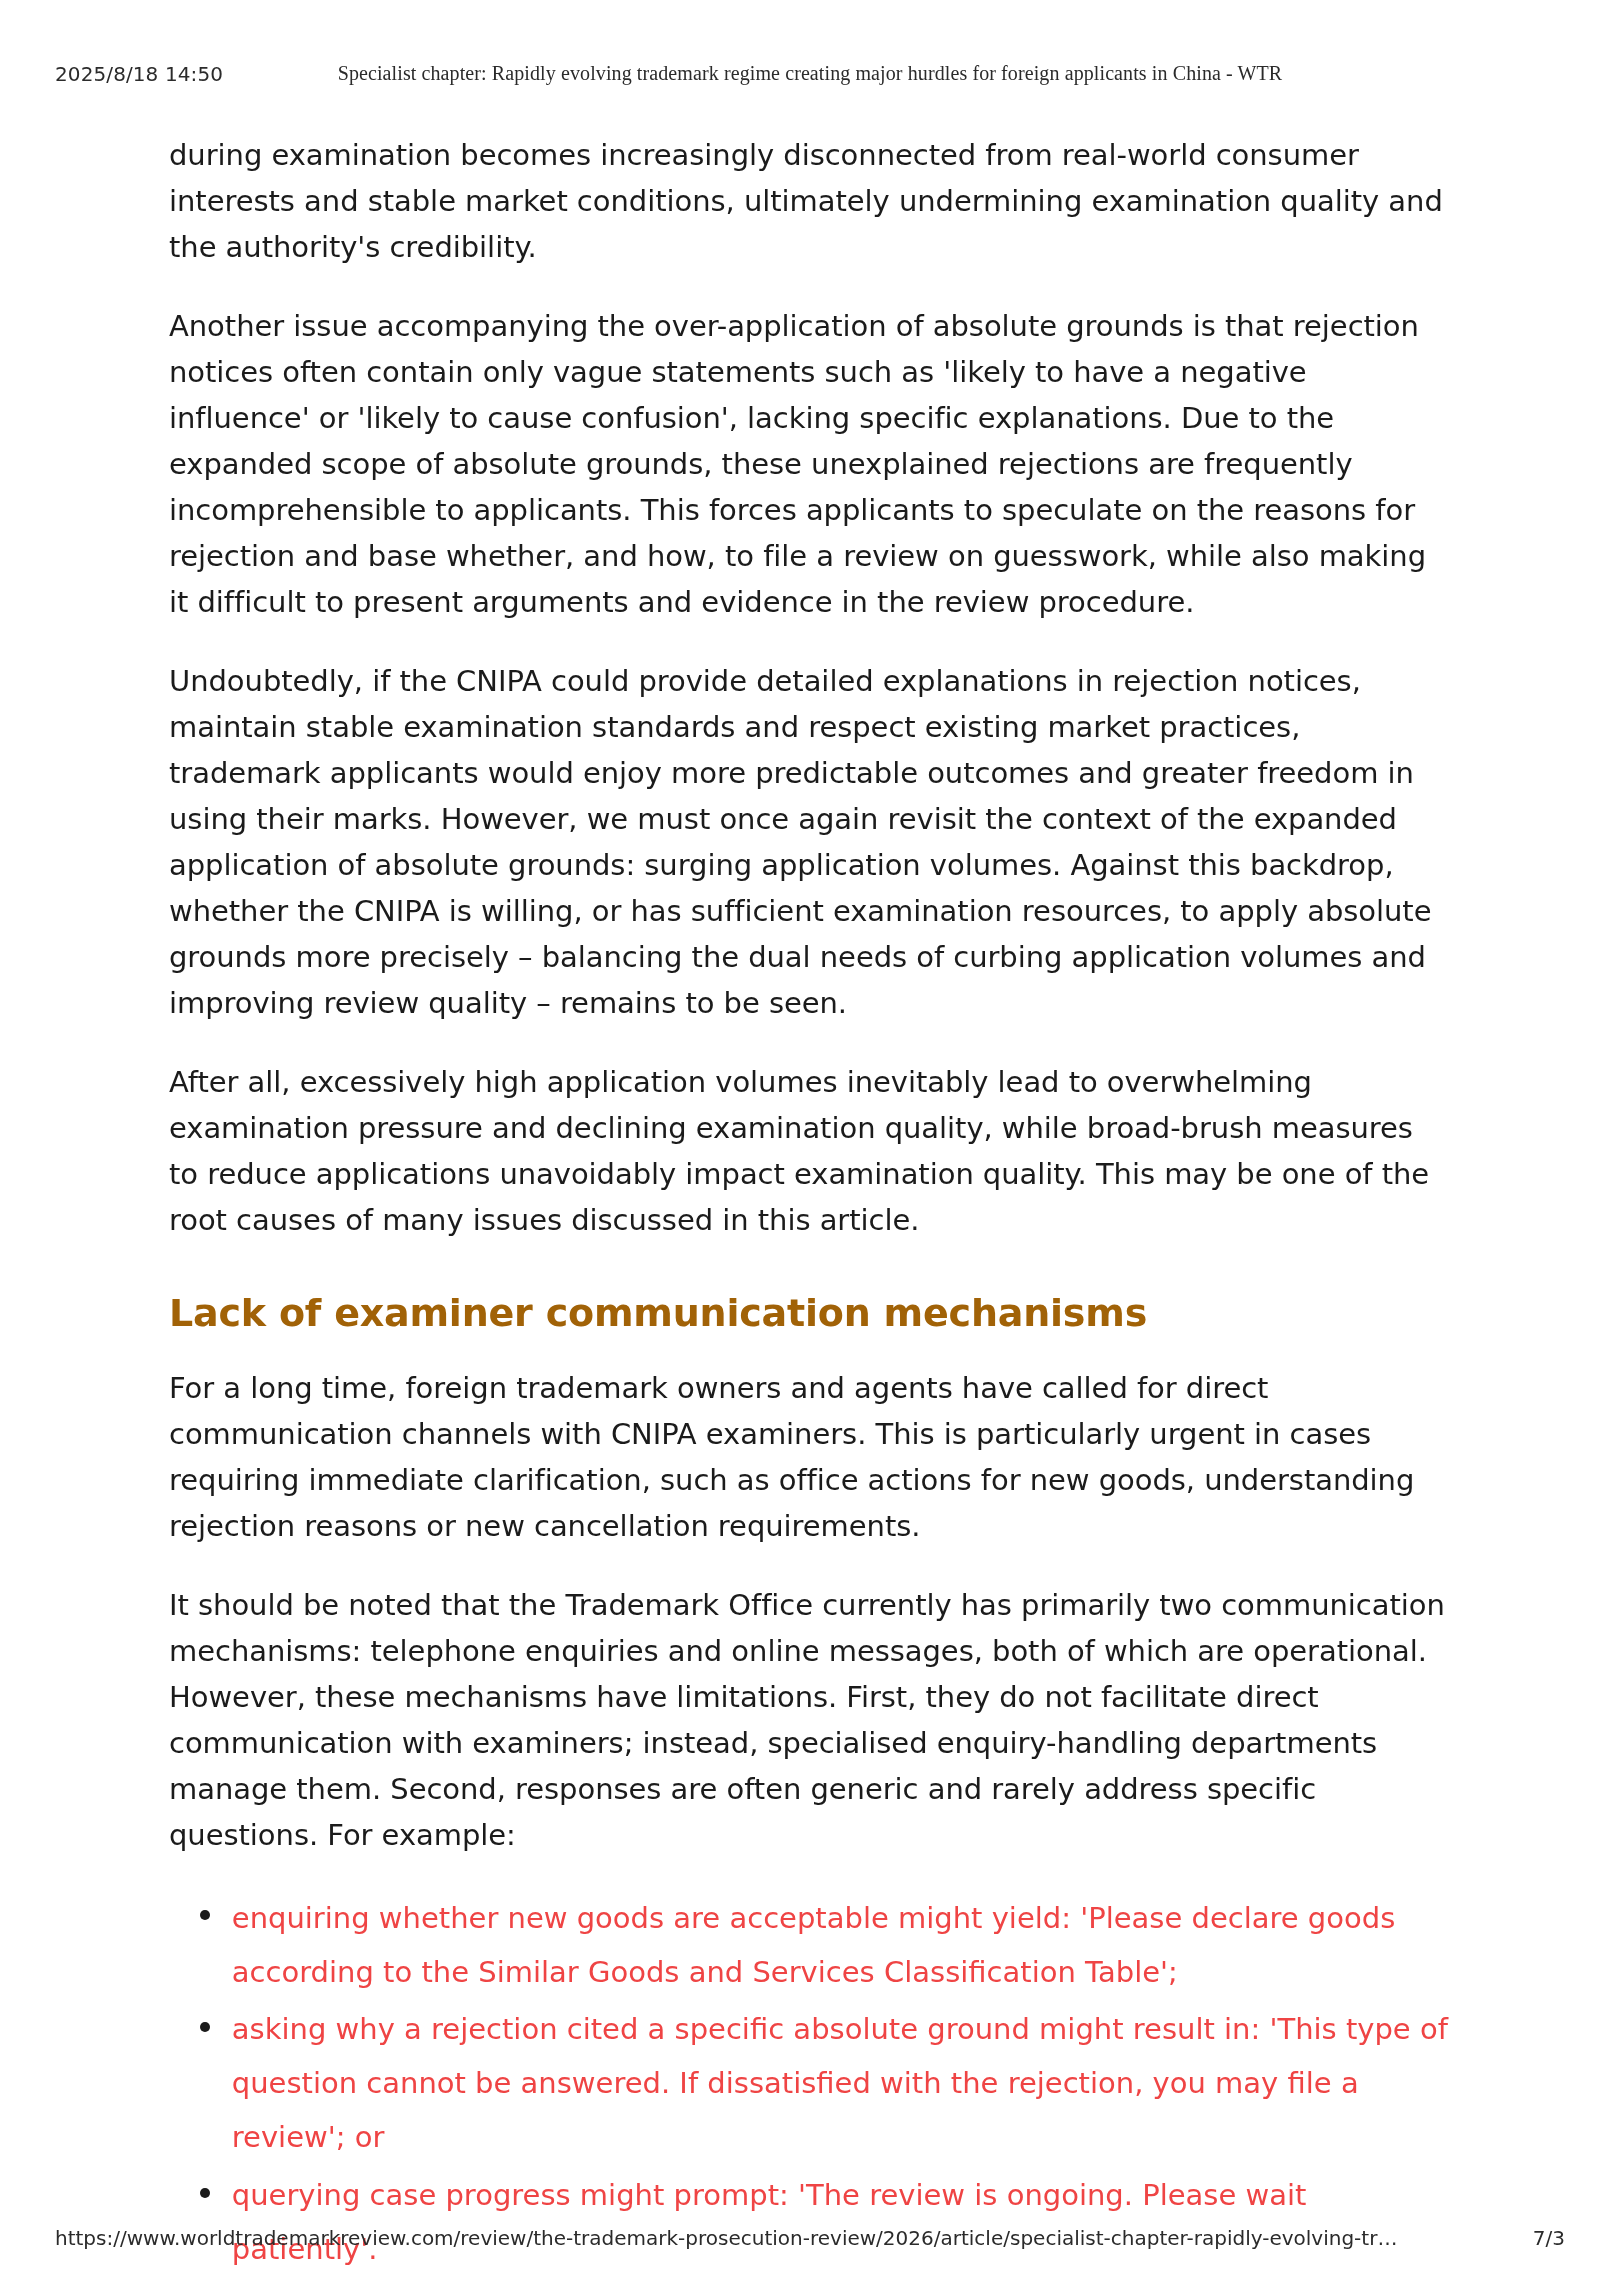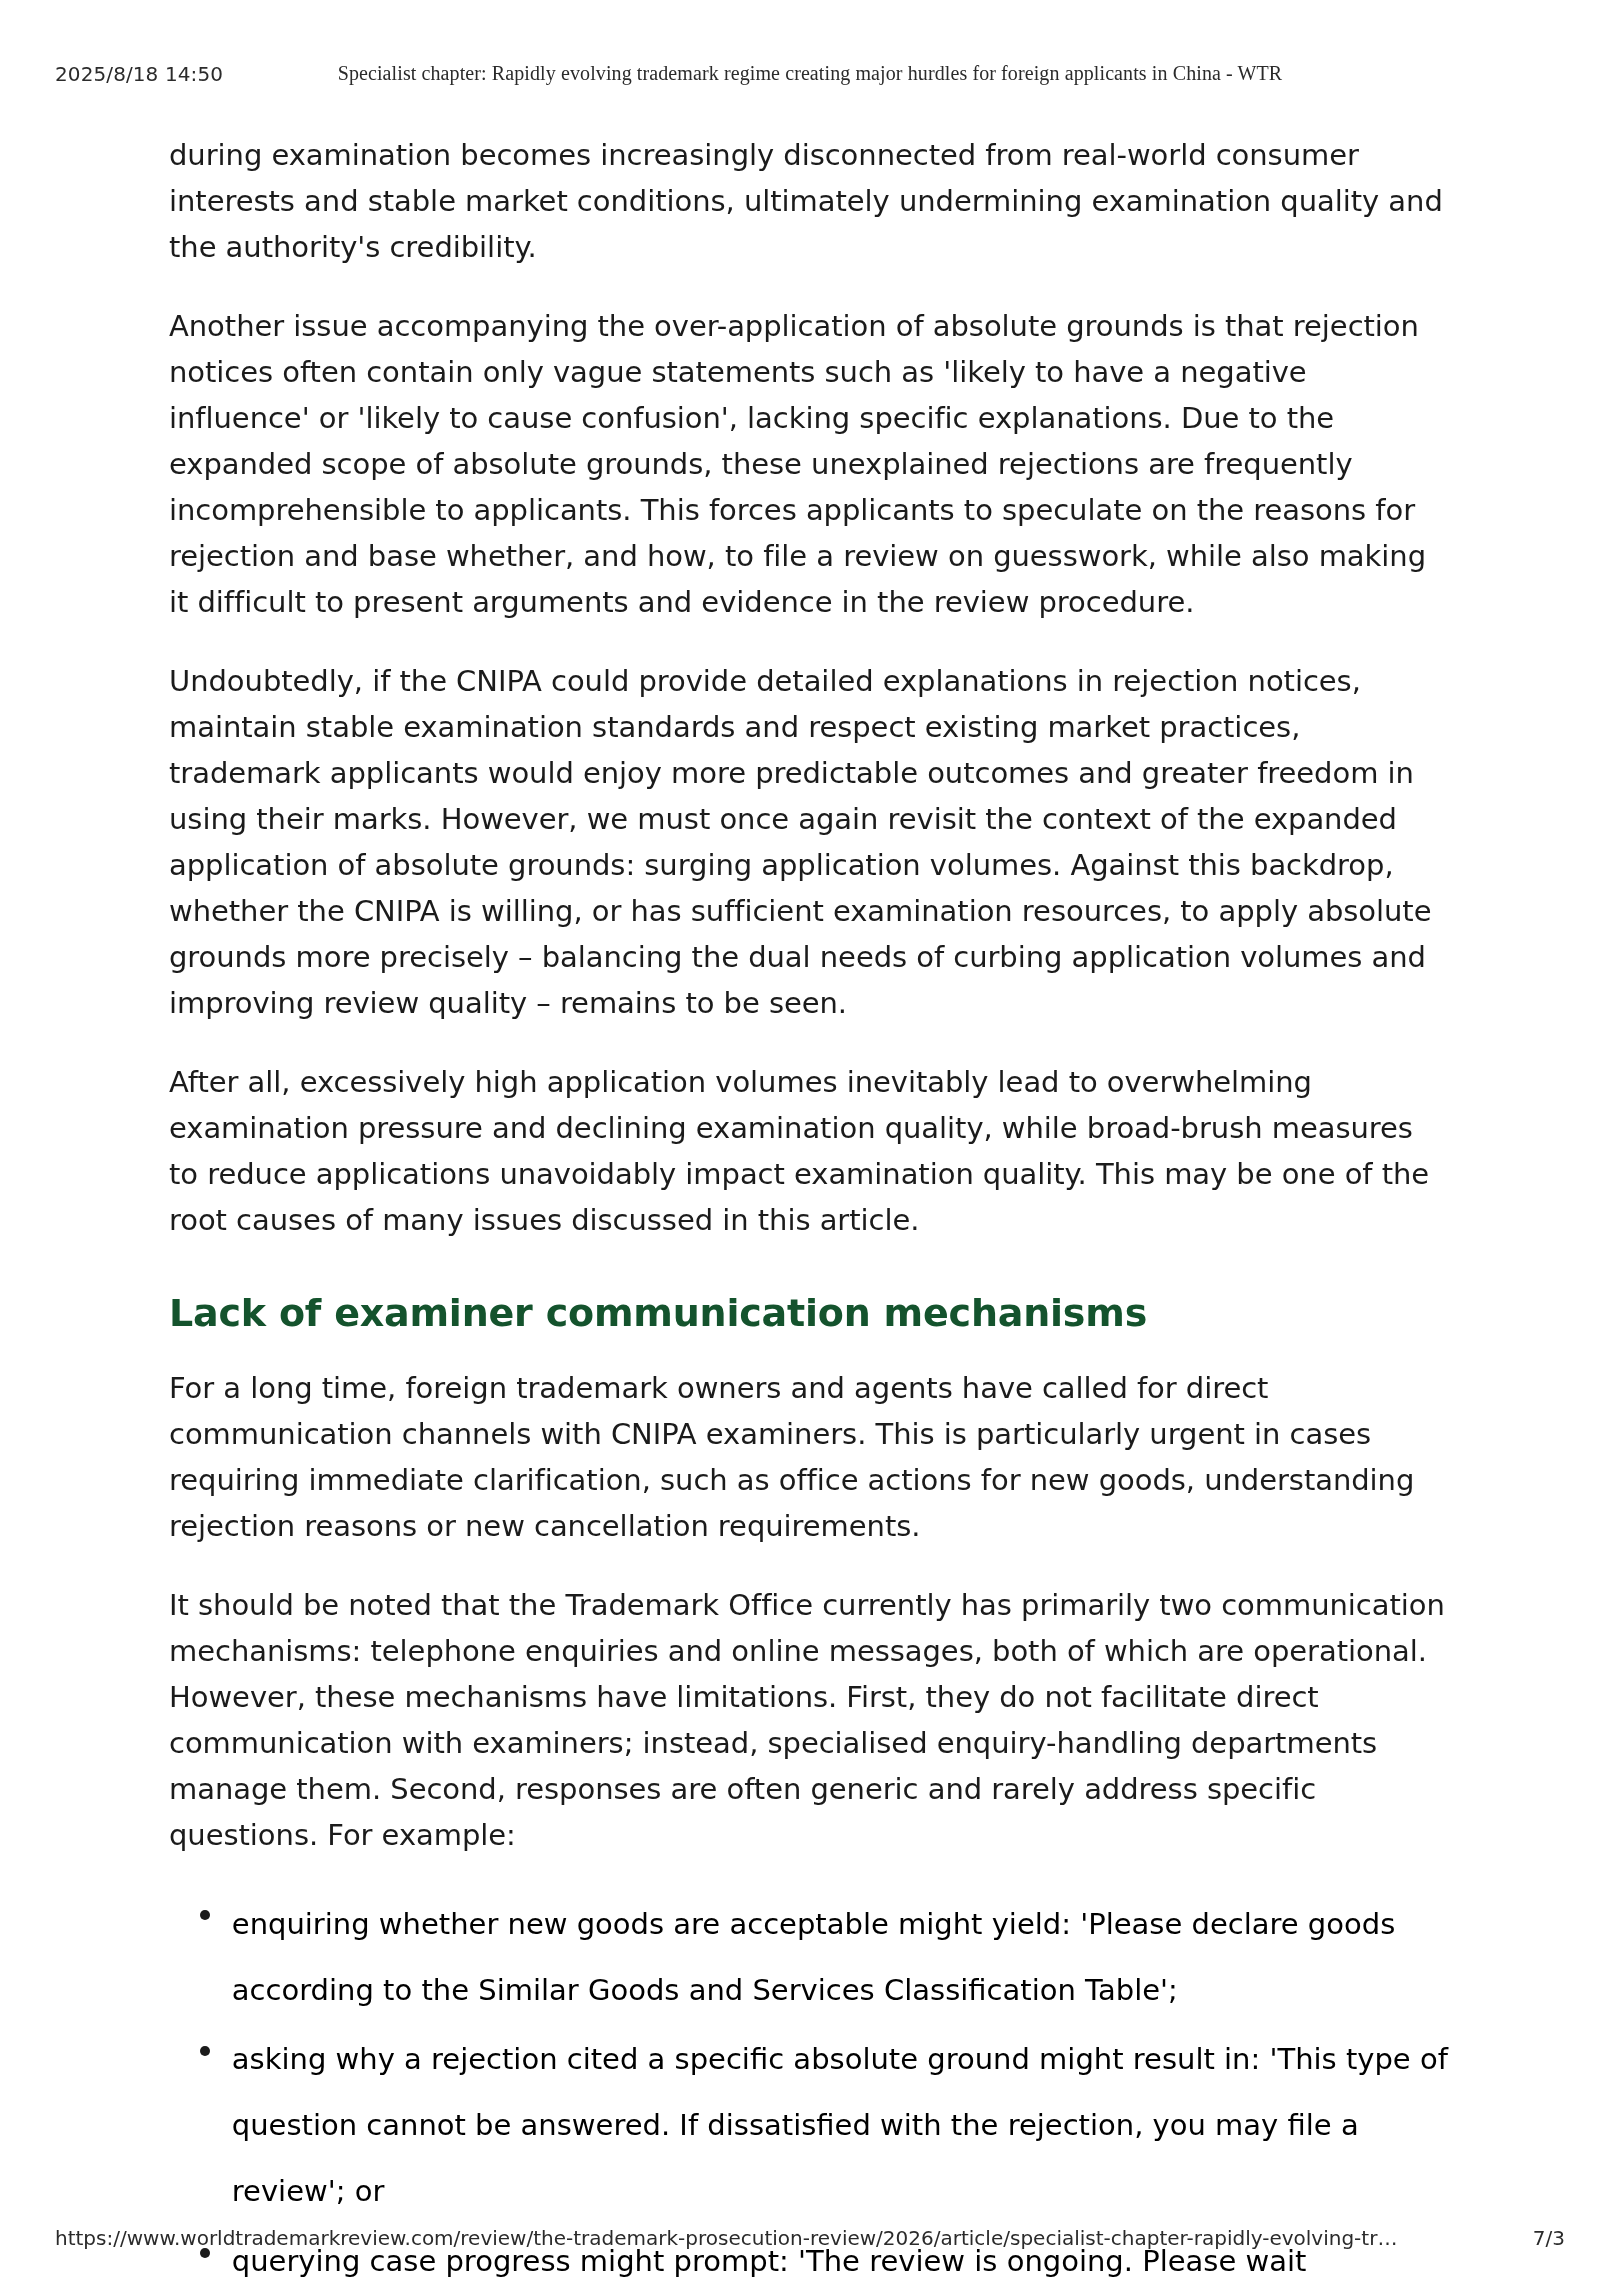--- a/index.html
+++ b/index.html
@@ -57,33 +57,33 @@
     line-height: 46px;
     color: #1b1b1b;
     text-align: left;
     letter-spacing: -0.05px;
   }
   h2.section-heading {
     margin: 45px 0 25.5px 0;
     font-size: 38px;
     line-height: 51px;
     font-weight: bold;
-    color: #14532d;
+    color: #a16207;
     letter-spacing: -0.2px;
   }
   ul.bullets {
     margin: 5.9px 0 0 0;
     padding-left: 51px;
     list-style: none;
   }
   ul.bullets li {
     position: relative;
     font-size: 29px;
-    line-height: 66px;
-    color: #000000;
+    line-height: 54px;
+    color: #ef4444;
     margin-bottom: 3.9px;
     padding-left: 11.8px;
   }
   ul.bullets li:before {
     content: "";
     position: absolute;
     left: -19.6px;
     top: 19.6px;
     width: 9.8px;
     height: 9.8px;

